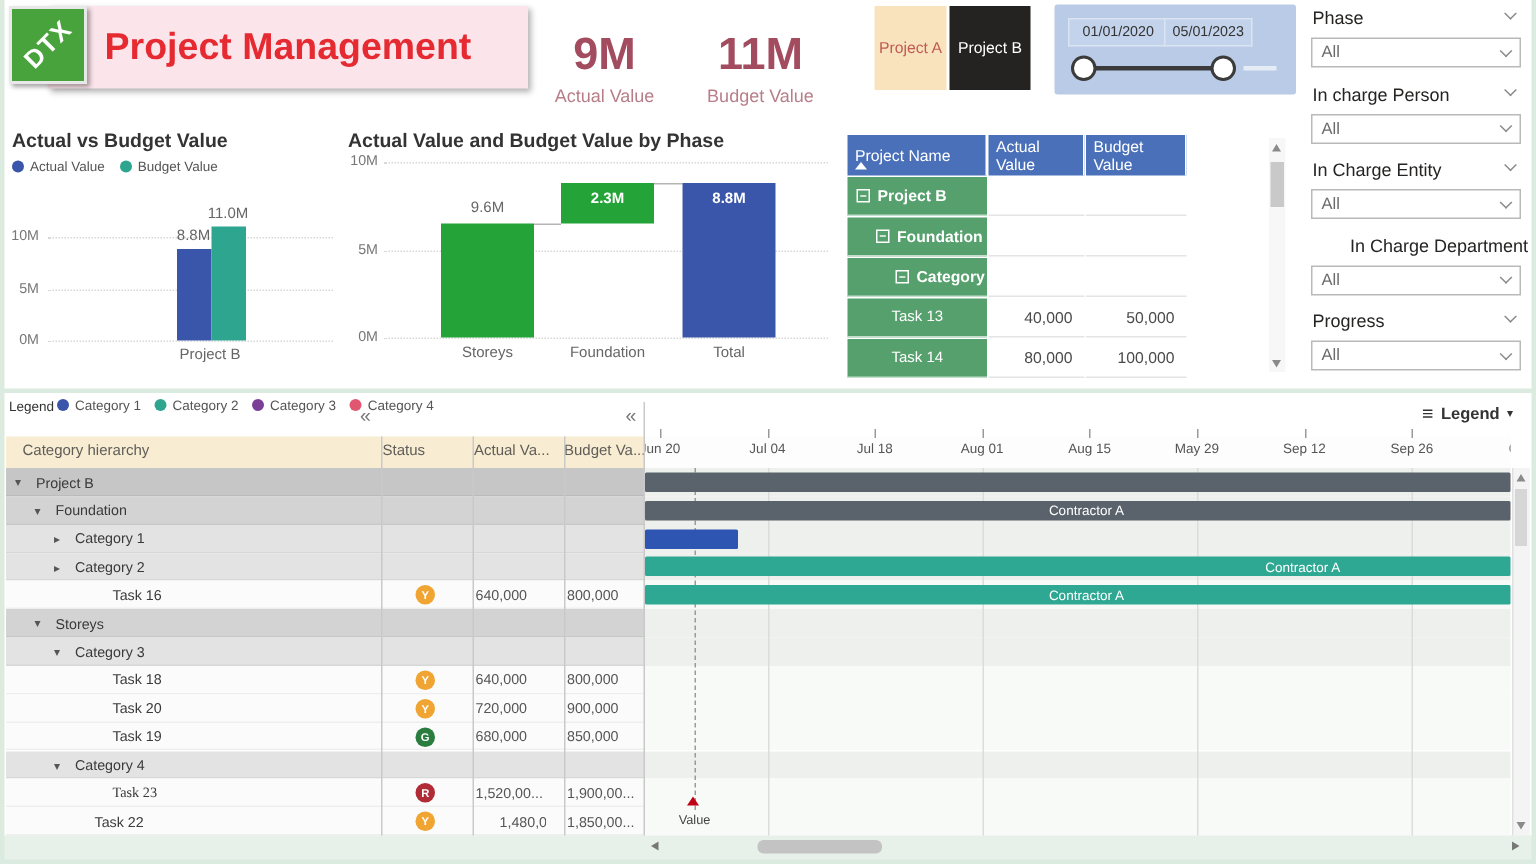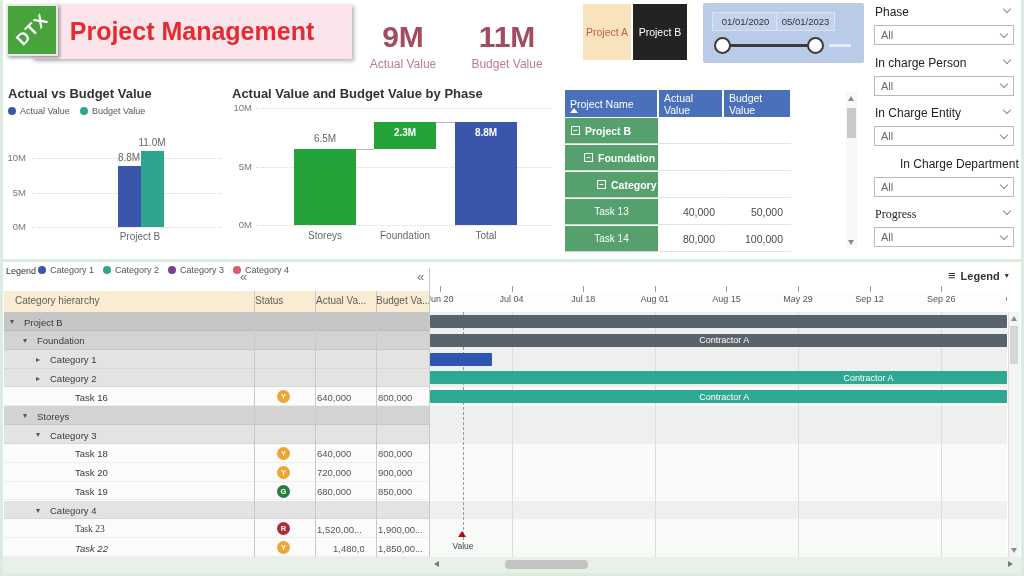--- a/index.html
+++ b/index.html
@@ -102,21 +102,21 @@
     <span class="chev" style="position: absolute; left: 1004px; top: 110.2px;"></span>
     <div class="f-dd" style="position: absolute; left: 874px; top: 126.2px; width: 140px; height: 20px;">
       <span>All</span>
       <span class="chev"></span>
     </div>
     <div class="f-label" style="position: absolute; left: 900px; top: 156.8px; width: 125px;">In Charge Department</div>
     <div class="f-dd" style="position: absolute; left: 874px; top: 176.8px; width: 140px; height: 20px;">
       <span>All</span>
       <span class="chev"></span>
     </div>
-    <div class="f-label" style="position: absolute; left: 875px; top: 207.4px; width: 125px; font-family: Liberation Serif, serif;">Progress</div>
+    <div class="f-label" style="position: absolute; left: 875px; top: 207.4px; width: 125px;">Progress</div>
     <span class="chev" style="position: absolute; left: 1004px; top: 211.4px;"></span>
     <div class="f-dd" style="position: absolute; left: 874px; top: 227.4px; width: 140px; height: 20px;">
       <span>All</span>
       <span class="chev"></span>
     </div>
   </div>
 
 <div class="abs c-title" style="left:8px;top:86px">Actual vs Budget Value</div>
 <div id="chart1-legend" class="abs" style="left:8px;top:106px;display:flex;gap:10px">
     <div class="leg-item">
@@ -144,21 +144,21 @@
 
 <div class="abs c-title" style="left:232px;top:86px">Actual Value and Budget Value by Phase</div>
 <div id="chart2-plot">
     <div style="position: absolute; left: 256px; top: 108px; width: 296px; border-top: 1px dotted rgb(216, 216, 216);"></div>
     <div class="ytick" style="position: absolute; left: 230px; top: 102px;">10M</div>
     <div style="position: absolute; left: 256px; top: 166.5px; width: 296px; border-top: 1px dotted rgb(216, 216, 216);"></div>
     <div class="ytick" style="position: absolute; left: 230px; top: 160.5px;">5M</div>
     <div style="position: absolute; left: 256px; top: 225px; width: 296px; border-top: 1px dotted rgb(216, 216, 216);"></div>
     <div class="ytick" style="position: absolute; left: 230px; top: 219px;">0M</div>
     <div style="position: absolute; left: 294px; top: 148.95px; width: 62px; height: 76.05px; background: rgb(35, 163, 56);"></div>
-    <div class="bar-label" style="position: absolute; left: 294px; top: 132.95px; width: 62px;">6.5M</div>
+    <div class="bar-label" style="position: absolute; left: 294px; top: 132.95px; width: 62px;">9.6M</div>
     <div class="xlab" style="position: absolute; left: 294px; top: 230px; width: 62px;">Storeys</div>
     <div style="position: absolute; left: 356px; top: 148.95px; width: 18px; border-top: 1px solid rgb(181, 181, 181);"></div>
     <div style="position: absolute; left: 374px; top: 122.04px; width: 62px; height: 26.91px; background: rgb(35, 163, 56);"></div>
     <div class="bar-label" style="position: absolute; left: 374px; top: 127.04px; width: 62px; color: rgb(255, 255, 255); font-weight: bold;">2.3M</div>
     <div class="xlab" style="position: absolute; left: 374px; top: 230px; width: 62px;">Foundation</div>
     <div style="position: absolute; left: 436px; top: 122.04px; width: 19px; border-top: 1px solid rgb(181, 181, 181);"></div>
     <div style="position: absolute; left: 455px; top: 122.04px; width: 62px; height: 102.96px; background: rgb(58, 86, 170);"></div>
     <div class="bar-label" style="position: absolute; left: 455px; top: 127.04px; width: 62px; color: rgb(255, 255, 255); font-weight: bold;">8.8M</div>
     <div class="xlab" style="position: absolute; left: 455px; top: 230px; width: 62px;">Total</div>
   </div>
@@ -307,21 +307,21 @@
     <div class="g-arrow" style="position: absolute; left: 36px; top: 505.5px;">▾</div>
     <div class="g-name" style="position: absolute; left: 50px; top: 505px;">Category 4</div>
     <div style="position: absolute; left: 4px; top: 519.35px; width: 426px; height: 18.85px; background: rgb(251, 251, 251); border-bottom: 1px solid rgba(0, 0, 0, 0.05);"></div>
     <div style="position: absolute; left: 430px; top: 519.35px; width: 577px; height: 18.85px; background: rgb(248, 250, 248);"></div>
     <div class="g-name" style="position: absolute; left: 75px; top: 523.85px; font-family: Liberation Serif, serif;">Task 23</div>
     <div class="badge" style="position: absolute; left: 277px; top: 522.35px; background: rgb(176, 43, 54);">R</div>
     <div class="g-num" style="position: absolute; left: 317px; top: 523.85px; width: 47px;">1,520,00...</div>
     <div class="g-num" style="position: absolute; left: 378px; top: 523.85px; width: 47px;">1,900,00...</div>
     <div style="position: absolute; left: 4px; top: 538.2px; width: 426px; height: 18.85px; background: rgb(251, 251, 251); border-bottom: 1px solid rgba(0, 0, 0, 0.05);"></div>
     <div style="position: absolute; left: 430px; top: 538.2px; width: 577px; height: 18.85px; background: rgb(248, 250, 248);"></div>
-    <div class="g-name" style="position: absolute; left: 75px; top: 542.7px; font-style: italic;">Task 22</div>
+    <div class="g-name" style="position: absolute; left: 63px; top: 542.7px;">Task 22</div>
     <div class="badge" style="position: absolute; left: 277px; top: 541.2px; background: rgb(240, 164, 49);">Y</div>
     <div class="g-num" style="position: absolute; left: 317px; top: 542.7px; width: 47px; padding-left: 16px;">1,480,00...</div>
     <div class="g-num" style="position: absolute; left: 378px; top: 542.7px; width: 47px;">1,850,00...</div>
     <div style="position: absolute; left: 511.6px; top: 312px; width: 1px; height: 245.05px; background: rgb(220, 220, 220);"></div>
     <div style="position: absolute; left: 654.8px; top: 312px; width: 1px; height: 245.05px; background: rgb(220, 220, 220);"></div>
     <div style="position: absolute; left: 798px; top: 312px; width: 1px; height: 245.05px; background: rgb(220, 220, 220);"></div>
     <div style="position: absolute; left: 941.2px; top: 312px; width: 1px; height: 245.05px; background: rgb(220, 220, 220);"></div>
     <div style="position: absolute; left: 463px; top: 312px; width: 0px; height: 228px; border-left: 1px dashed rgb(154, 154, 154);"></div>
     <div class="gbar" style="position: absolute; left: 430px; top: 314.8px; width: 577px; height: 13px; background: rgb(90, 99, 107);"></div>
     <div class="gbar" style="position: absolute; left: 430px; top: 333.65px; width: 577px; height: 13px; background: rgb(90, 99, 107);">

